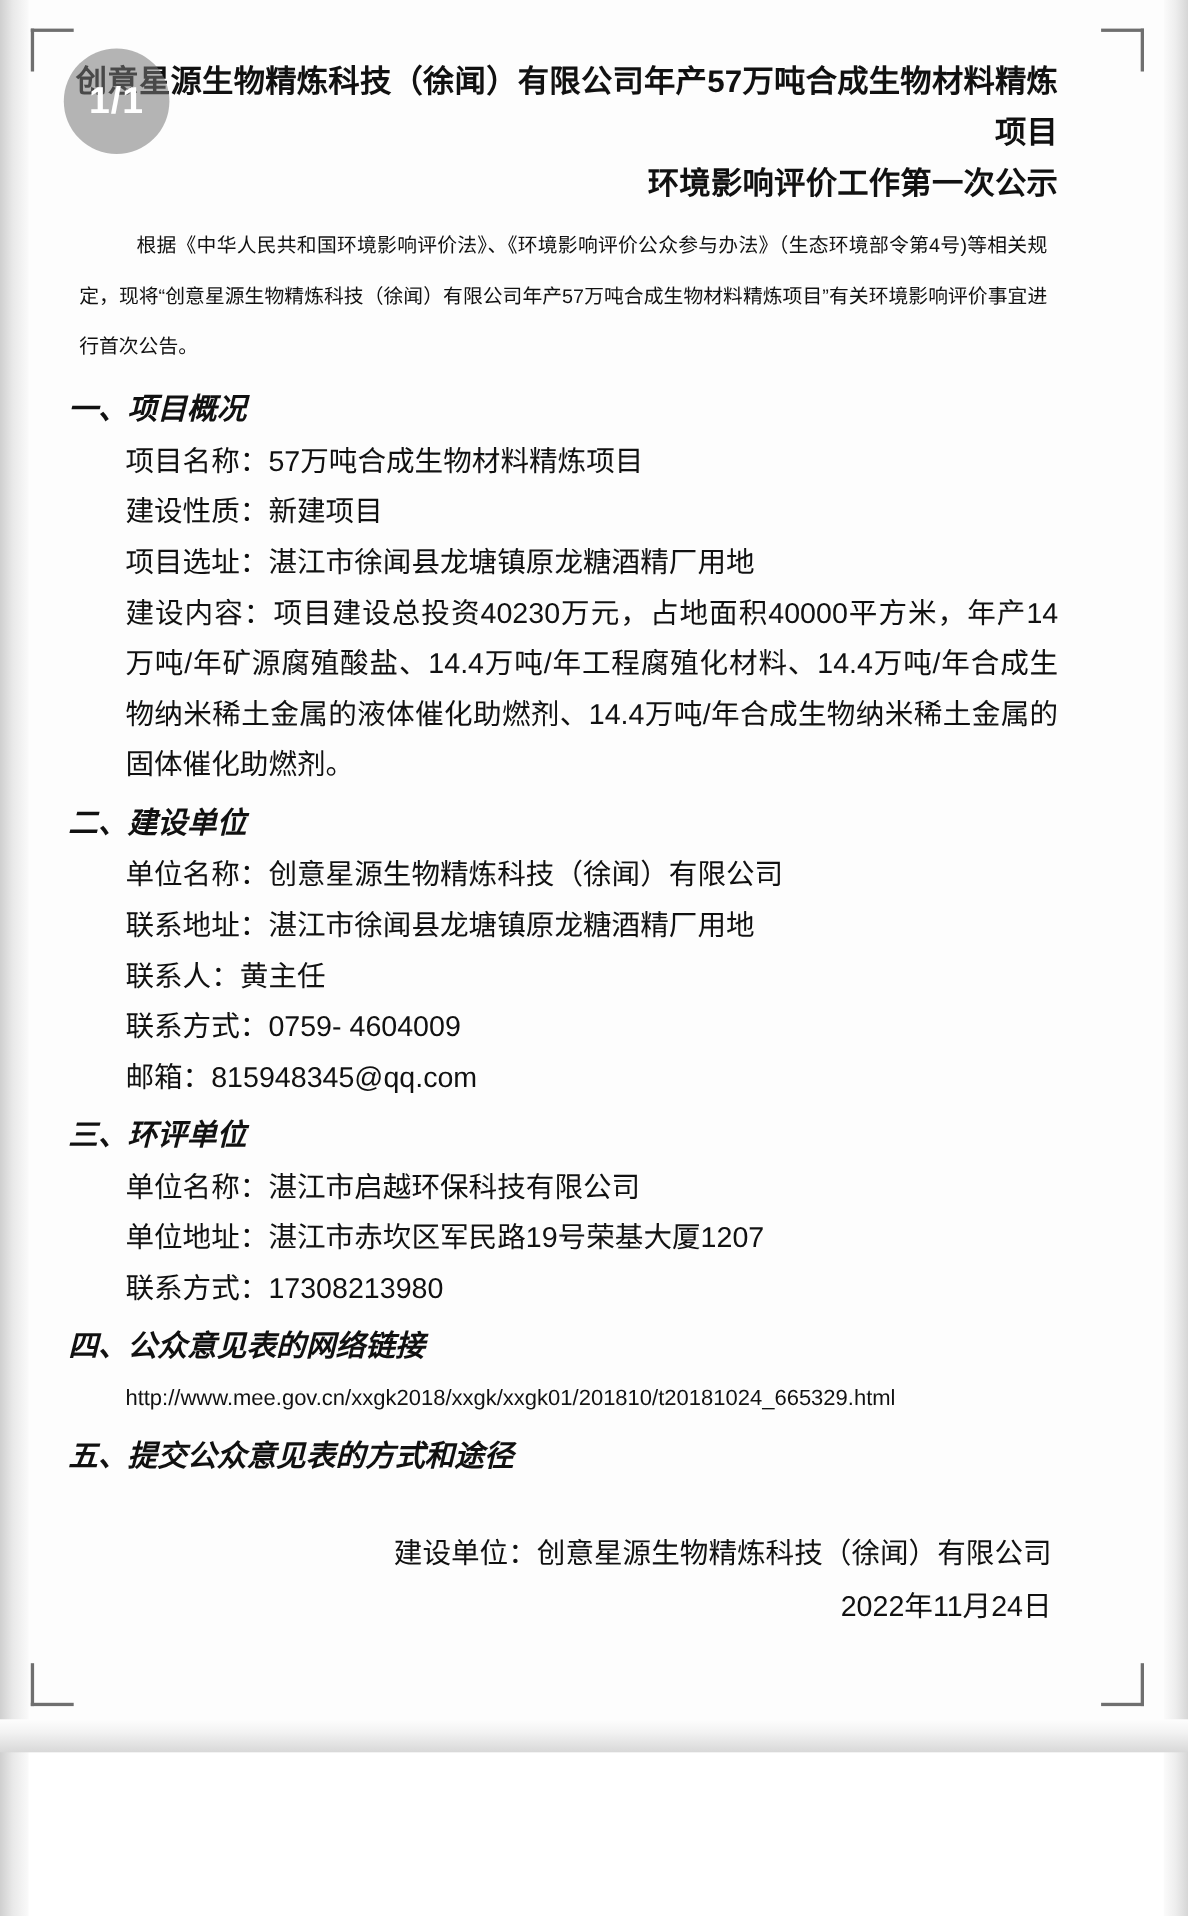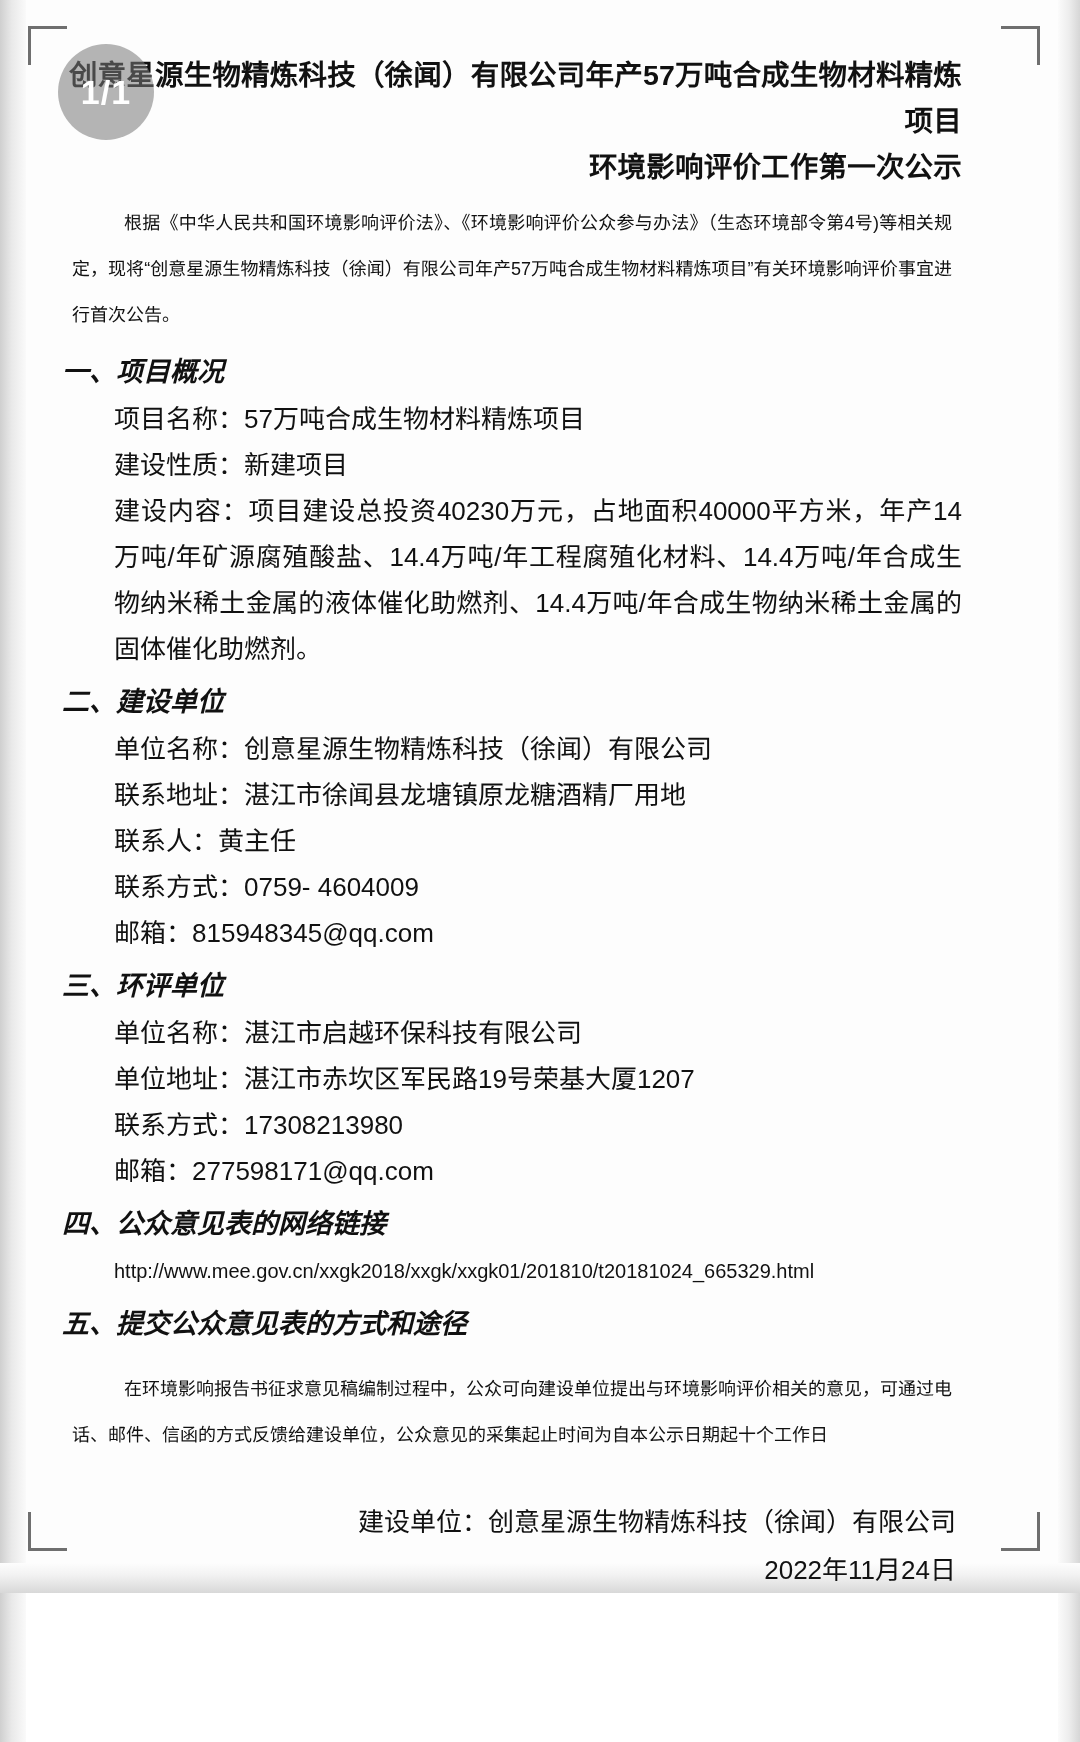--- a/index.html
+++ b/index.html
@@ -166,40 +166,39 @@
     <div class="doc-title">
       <span>创意星源生物精炼科技（徐闻）有限公司年产57万吨合成生物材料精炼项目</span>
       <span class="line2">环境影响评价工作第一次公示</span>
     </div>
 
     <p class="para intro">根据《中华人民共和国环境影响评价法》、《环境影响评价公众参与办法》（生态环境部令第4号)等相关规定，现将“创意星源生物精炼科技（徐闻）有限公司年产57万吨合成生物材料精炼项目”有关环境影响评价事宜进行首次公告。</p>
 
     <h2 class="section">一、项目概况</h2>
     <p class="field">项目名称：57万吨合成生物材料精炼项目</p>
     <p class="field">建设性质：新建项目</p>
+    <p class="field">项目选址：湛江市徐闻县龙塘镇原龙糖酒精厂用地</p>
     <p class="field">建设内容：项目建设总投资40230万元，占地面积40000平方米，年产14万吨/年矿源腐殖酸盐、14.4万吨/年工程腐殖化材料、14.4万吨/年合成生物纳米稀土金属的液体催化助燃剂、14.4万吨/年合成生物纳米稀土金属的固体催化助燃剂。</p>
 
     <h2 class="section">二、建设单位</h2>
     <p class="field">单位名称：创意星源生物精炼科技（徐闻）有限公司</p>
     <p class="field">联系地址：湛江市徐闻县龙塘镇原龙糖酒精厂用地</p>
     <p class="field">联系人：黄主任</p>
     <p class="field">联系方式：0759- 4604009</p>
     <p class="field">邮箱：815948345@qq.com</p>
 
     <h2 class="section">三、环评单位</h2>
     <p class="field">单位名称：湛江市启越环保科技有限公司</p>
     <p class="field">单位地址：湛江市赤坎区军民路19号荣基大厦1207</p>
     <p class="field">联系方式：17308213980</p>
-    <p class="field">邮箱：277598171@qq.com</p>
 
     <h2 class="section">四、公众意见表的网络链接</h2>
     <div class="link-line">http://www.mee.gov.cn/xxgk2018/xxgk/xxgk01/201810/t20181024_665329.html</div>
 
     <h2 class="section">五、提交公众意见表的方式和途径</h2>
-    <p class="para closing">在环境影响报告书征求意见稿编制过程中，公众可向建设单位提出与环境影响评价相关的意见，可通过电话、邮件、信函的方式反馈给建设单位，公众意见的采集起止时间为自本公示日期起十个工作日</p>
 
     <div class="sign">
       <span>建设单位：创意星源生物精炼科技（徐闻）有限公司</span>
       <span class="date">2022年11月24日</span>
     </div>
 
   </div>
 </div>
 
 </body></html>

